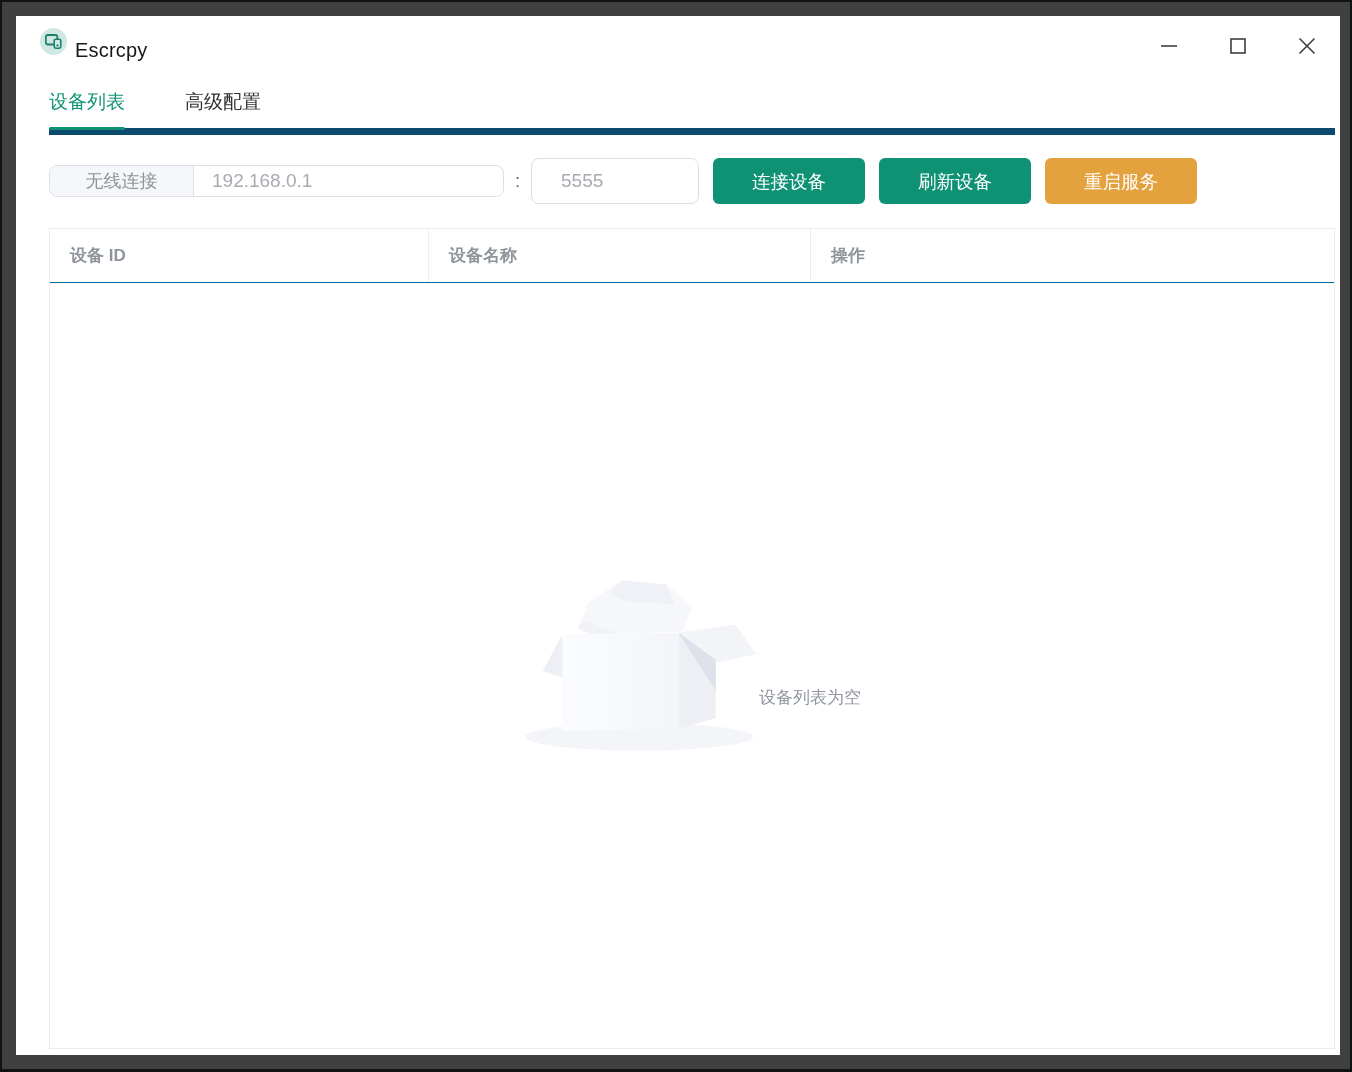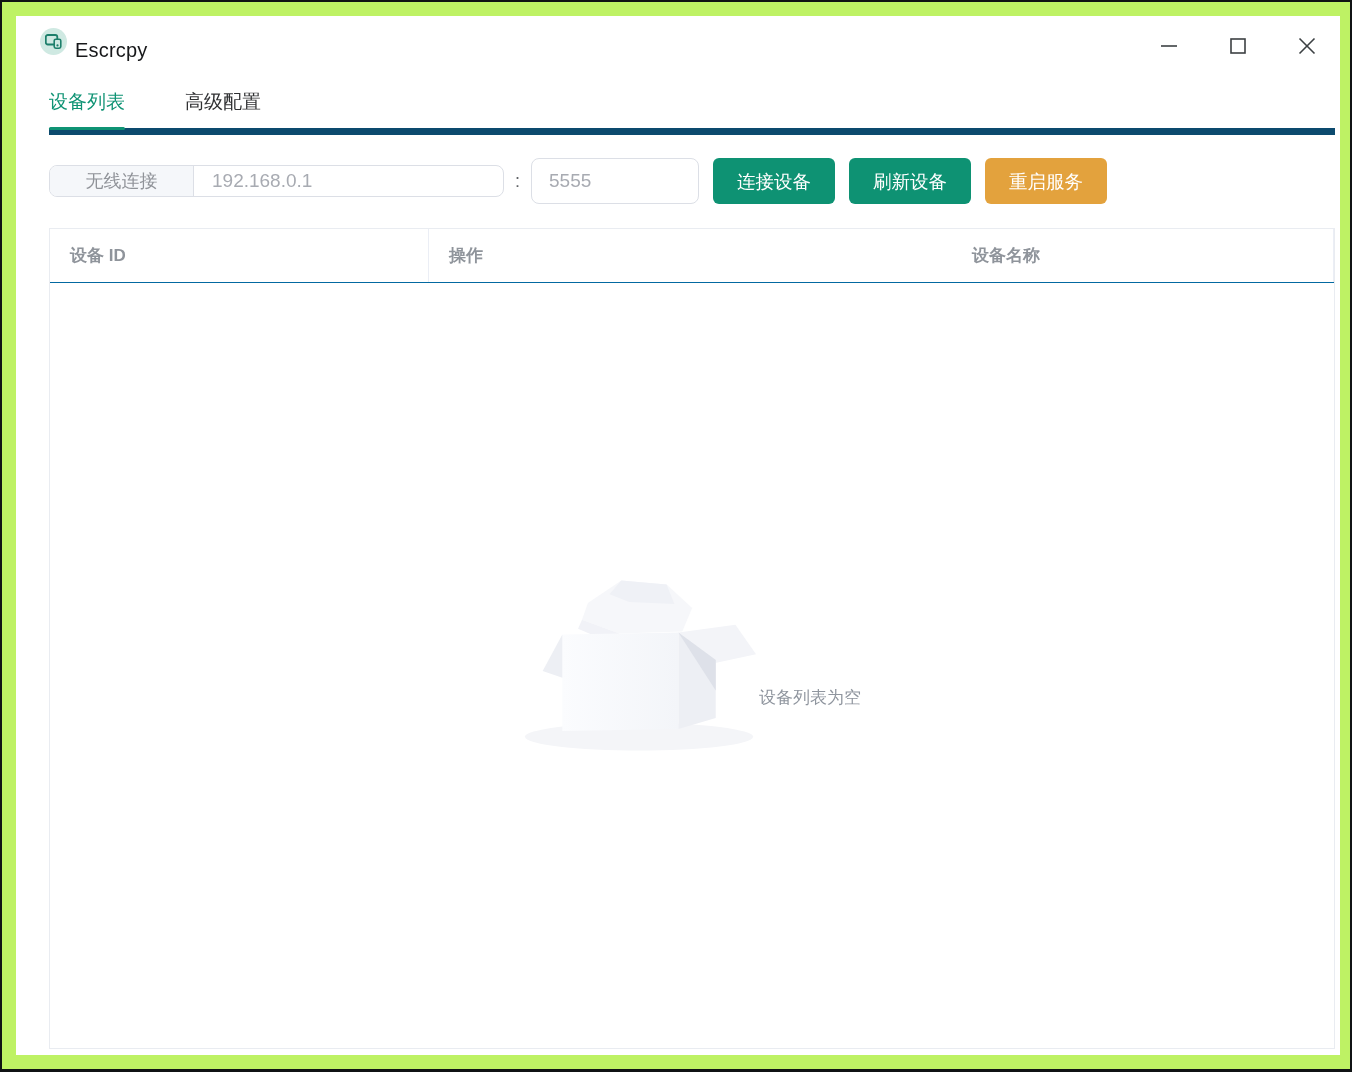--- a/index.html
+++ b/index.html
@@ -5,21 +5,21 @@
   * { margin:0; padding:0; box-sizing:border-box; }
   html,body { width:1352px; height:1072px; }
   body {
     position:relative;
     background:#101314;
     font-family:"Liberation Sans","DejaVu Sans",sans-serif;
     overflow:hidden;
   }
   .frame {
     position:absolute; left:2px; top:2px; right:2px; bottom:3px;
-    background:#bef264;
+    background:#404040;
   }
   .window {
     position:absolute; left:14px; top:14px;
     width:1324px; height:1039px;
     background:#ffffff;
   }
 
   
   .titlebar { position:absolute; left:0; top:0; right:0; height:62px; }
   .app-icon {
@@ -78,25 +78,25 @@
   .ip-input {
     flex:1; border:none; outline:none;
     padding:0 18px; font-size:19px; color:#606266;
     font-family:inherit; background:transparent;
   }
   input::placeholder { color:#a8abb2; opacity:1; }
   .colon { margin:0 11px; color:#606266; font-size:18px; }
   .port-input {
     width:168px; height:46px;
     border:1px solid #dcdfe6; border-radius:8px; outline:none;
-    padding:0 17px; font-size:19px; color:#606266;
+    padding:0 29px; font-size:19px; color:#606266;
     font-family:inherit;
   }
   .btn {
-    height:46px; padding:0 24px; margin-left:14px;
+    height:46px; padding:0 39px; margin-left:14px;
     border:none; border-radius:6px; cursor:pointer;
     color:#ffffff; font-size:18.5px; font-family:inherit;
     display:flex; align-items:center; justify-content:center;
   }
   .btn-primary { background:#0e9273; }
   .btn-warning { background:#e3a23d; }
 
   
   .device-table {
     position:absolute; left:33px; top:212px;
@@ -178,22 +178,22 @@
       <span class="colon">:</span>
       <input class="port-input" type="text" value="" placeholder="5555" style="">
       <button class="btn btn-primary">连接设备</button>
       <button class="btn btn-primary">刷新设备</button>
       <button class="btn btn-warning">重启服务</button>
     </div>
 
     <div class="device-table">
       <div class="thead">
         <div class="th th-id">设备 ID</div>
+        <div class="th th-name">设备名称</div>
         <div class="th th-op">操作</div>
-        <div class="th th-name">设备名称</div>
       </div>
       <div class="tbody">
         <svg class="empty-illustration" viewBox="0 0 240 192">
           <defs>
             <linearGradient id="frontGrad" x1="0" y1="0" x2="1" y2="0">
               <stop offset="0" stop-color="#fbfcfe"></stop>
               <stop offset="1" stop-color="#f3f5f9"></stop>
             </linearGradient>
           </defs>
 

